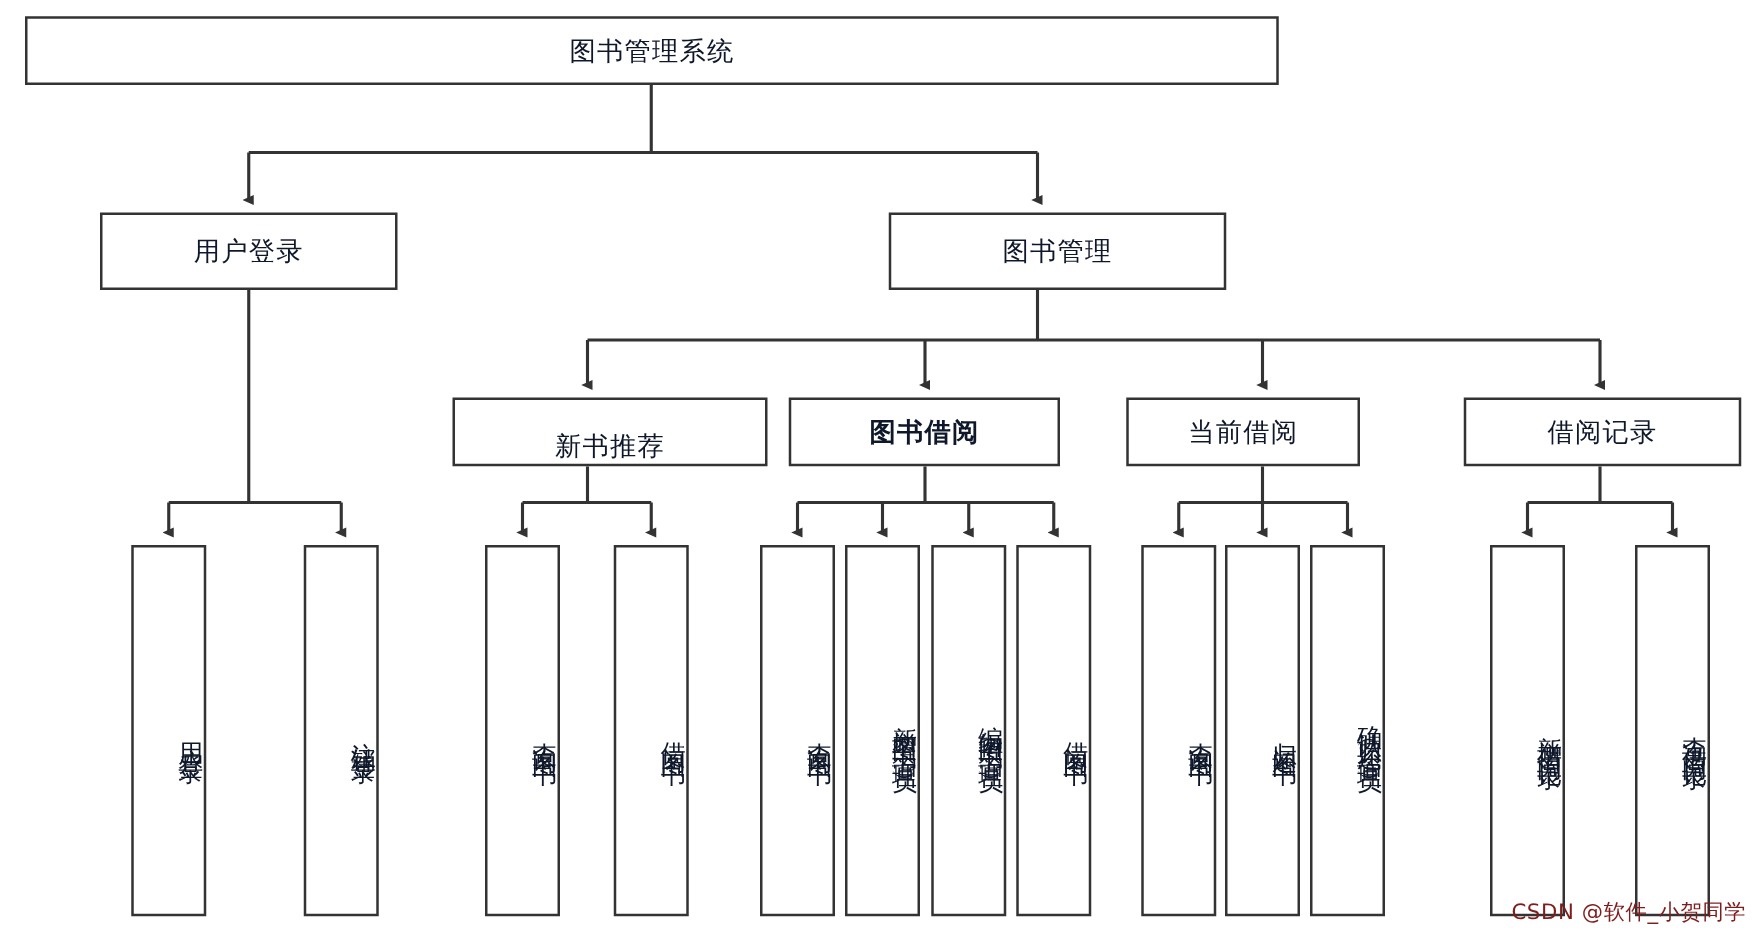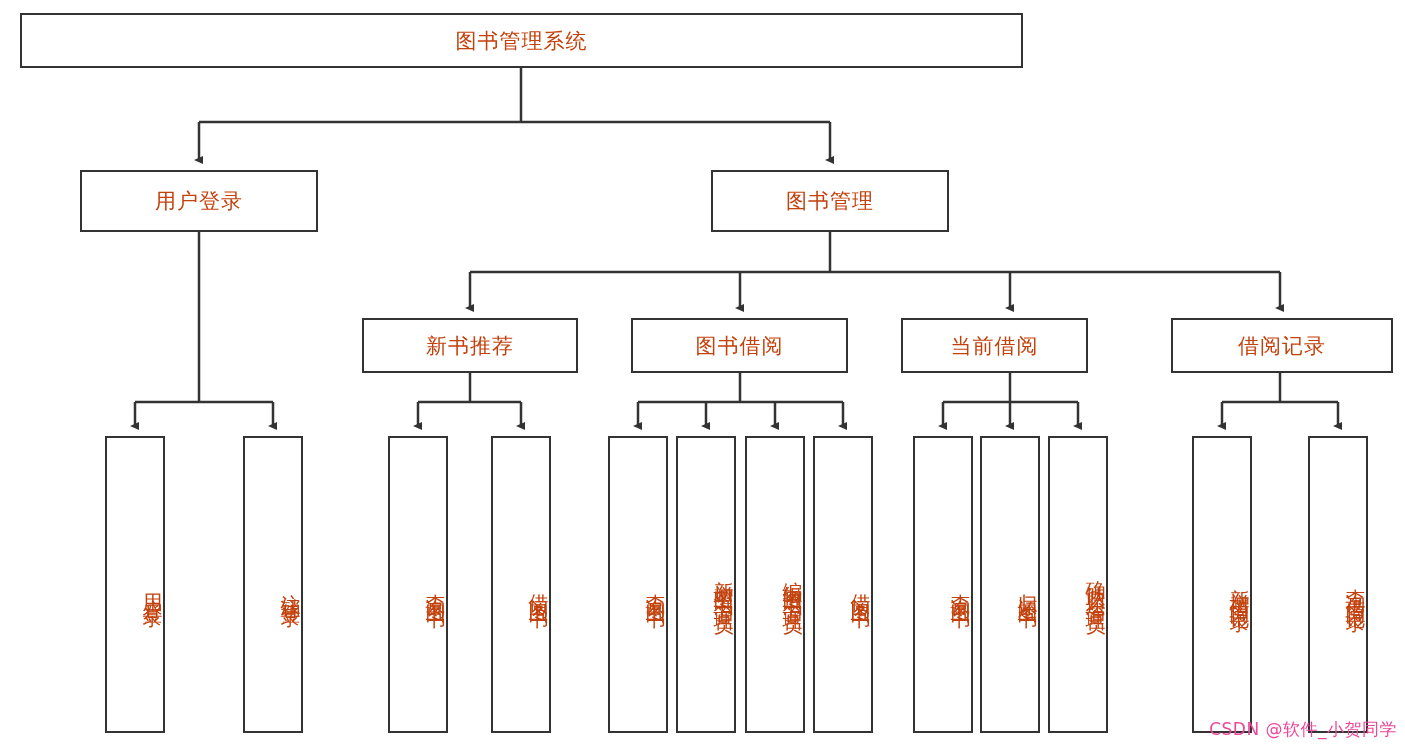--- a/index.html
+++ b/index.html
@@ -18,21 +18,21 @@
     overflow: hidden;
   }
   .node {
     position: absolute;
     box-sizing: border-box;
     border: 2px solid #333333;
     background: #ffffff;
     display: flex;
     align-items: center;
     justify-content: center;
-    color: #c2410c;
+    color: #0f172a;
   }
   .node.horiz {
     font-size: 21px;
     letter-spacing: 1px;
   }
   .node.vert {
     writing-mode: vertical-rl;
     text-orientation: upright;
     font-size: 20px;
     letter-spacing: 5px;
@@ -51,21 +51,21 @@
     top: 0;
     width: 1405px;
     height: 747px;
     pointer-events: none;
   }
   .watermark {
     position: absolute;
     right: 8px;
     bottom: 6px;
     font-size: 17px;
-    color: #ec4899;
+    color: #7f1d1d;
     letter-spacing: 0.5px;
     white-space: nowrap;
   }
 </style>
 </head>
 <body>
 
 <div id="canvas">
 
   <svg class="edges" viewBox="0 0 1405 747" xmlns="http://www.w3.org/2000/svg">
@@ -120,28 +120,28 @@
     <path d="M 1338,402 L 1338,426" stroke="#333333" stroke-width="2.5" fill="none" marker-end="url(#arrow)"></path>
   </svg>
 
   <div class="node horiz" style="left:20px; top:13px; width:1003px; height:55px;">
     <span>图书管理系统</span>
   </div>
 
   <div class="node horiz" style="left:80px; top:170px; width:238px; height:62px;">
     <span>用户登录</span>
   </div>
-  <div class="node horiz" style="left:711px; top:170px; width:238px; height:62px;">
+  <div class="node horiz" style="left:711px; top:170px; width:270px; height:62px;">
     <span>图书管理</span>
   </div>
 
-  <div class="node horiz" style="left:362px; top:318px; width:216px; height:55px;">
+  <div class="node horiz" style="left:362px; top:318px; width:252px; height:55px;align-items:flex-end;">
     <span>新书推荐</span>
   </div>
-  <div class="node horiz" style="left:631px; top:318px; width:217px; height:55px;">
+  <div class="node horiz" style="left:631px; top:318px; width:217px; height:55px;font-weight:bold;">
     <span>图书借阅</span>
   </div>
   <div class="node horiz" style="left:901px; top:318px; width:187px; height:55px;">
     <span>当前借阅</span>
   </div>
   <div class="node horiz" style="left:1171px; top:318px; width:222px; height:55px;">
     <span>借阅记录</span>
   </div>
 
   <div class="node vert" style="left:105px; top:436px; width:60px; height:297px;">

